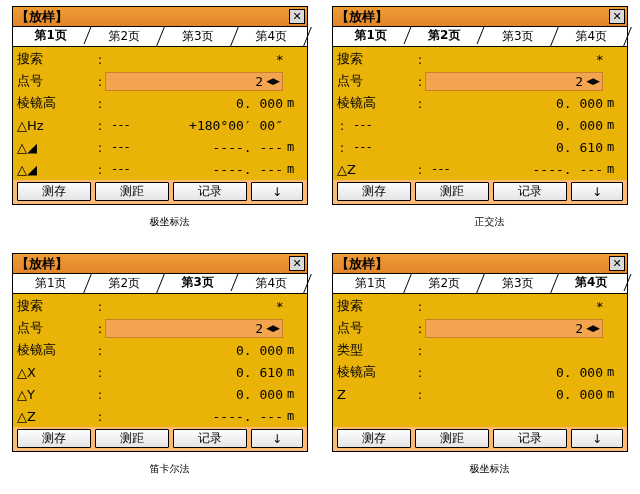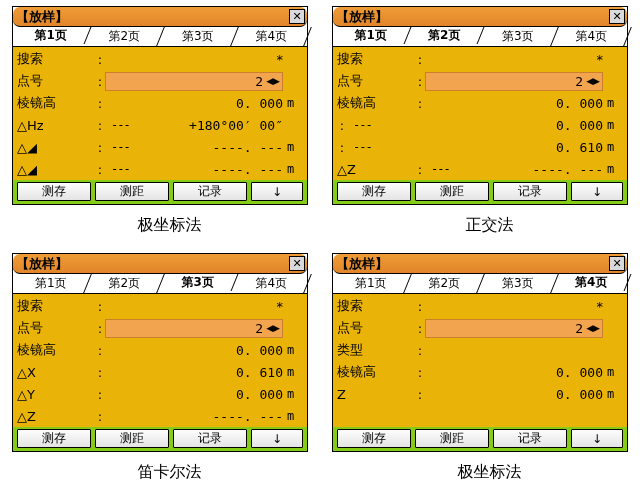--- a/index.html
+++ b/index.html
@@ -40,21 +40,20 @@
   .titlebar {
     height: 20px;
     background: #e8922c;
     background: linear-gradient(#ef9c35, #e2852a);
     border-bottom: 1px solid #000;
     display: flex;
     align-items: center;
     justify-content: space-between;
     padding: 0 2px 0 3px;
     box-sizing: border-box;
-    border-radius: 7px;
   }
   .title-text {
     font-size: 13px;
     font-weight: bold;
     color: #000;
     font-family: "DejaVu Sans", sans-serif;
     line-height: 18px;
     white-space: nowrap;
   }
   .close-btn {
@@ -199,21 +198,21 @@
     font-family: "DejaVu Sans", sans-serif;
   }
   
   .btnbar {
     height: 24px;
     display: flex;
     align-items: center;
     gap: 4px;
     padding: 2px 4px 3px 4px;
     box-sizing: border-box;
-    background: #84cc16;
+    background: #fdba74;
   }
   .btn {
     flex: 1 1 0;
     height: 19px;
     border: 1px solid #000;
     background: #f2f2f2;
     background: linear-gradient(#fdfdfd, #e4e4e4);
     font-size: 12px;
     font-family: "DejaVu Sans", sans-serif;
     color: #000;
@@ -222,21 +221,21 @@
     justify-content: center;
     box-sizing: border-box;
     border-radius: 1px;
   }
   .btn.arrow {
     flex: 0 0 52px;
     font-size: 12px;
   }
   .caption {
     margin-top: 10px;
-    font-size: 16px;
+    font-size: 10px;
     color: #000;
     font-family: "DejaVu Sans", sans-serif;
     text-align: center;
     margin-left: 19px;
   }
 </style>
 </head>
 <body>
 
 <div class="grid">

